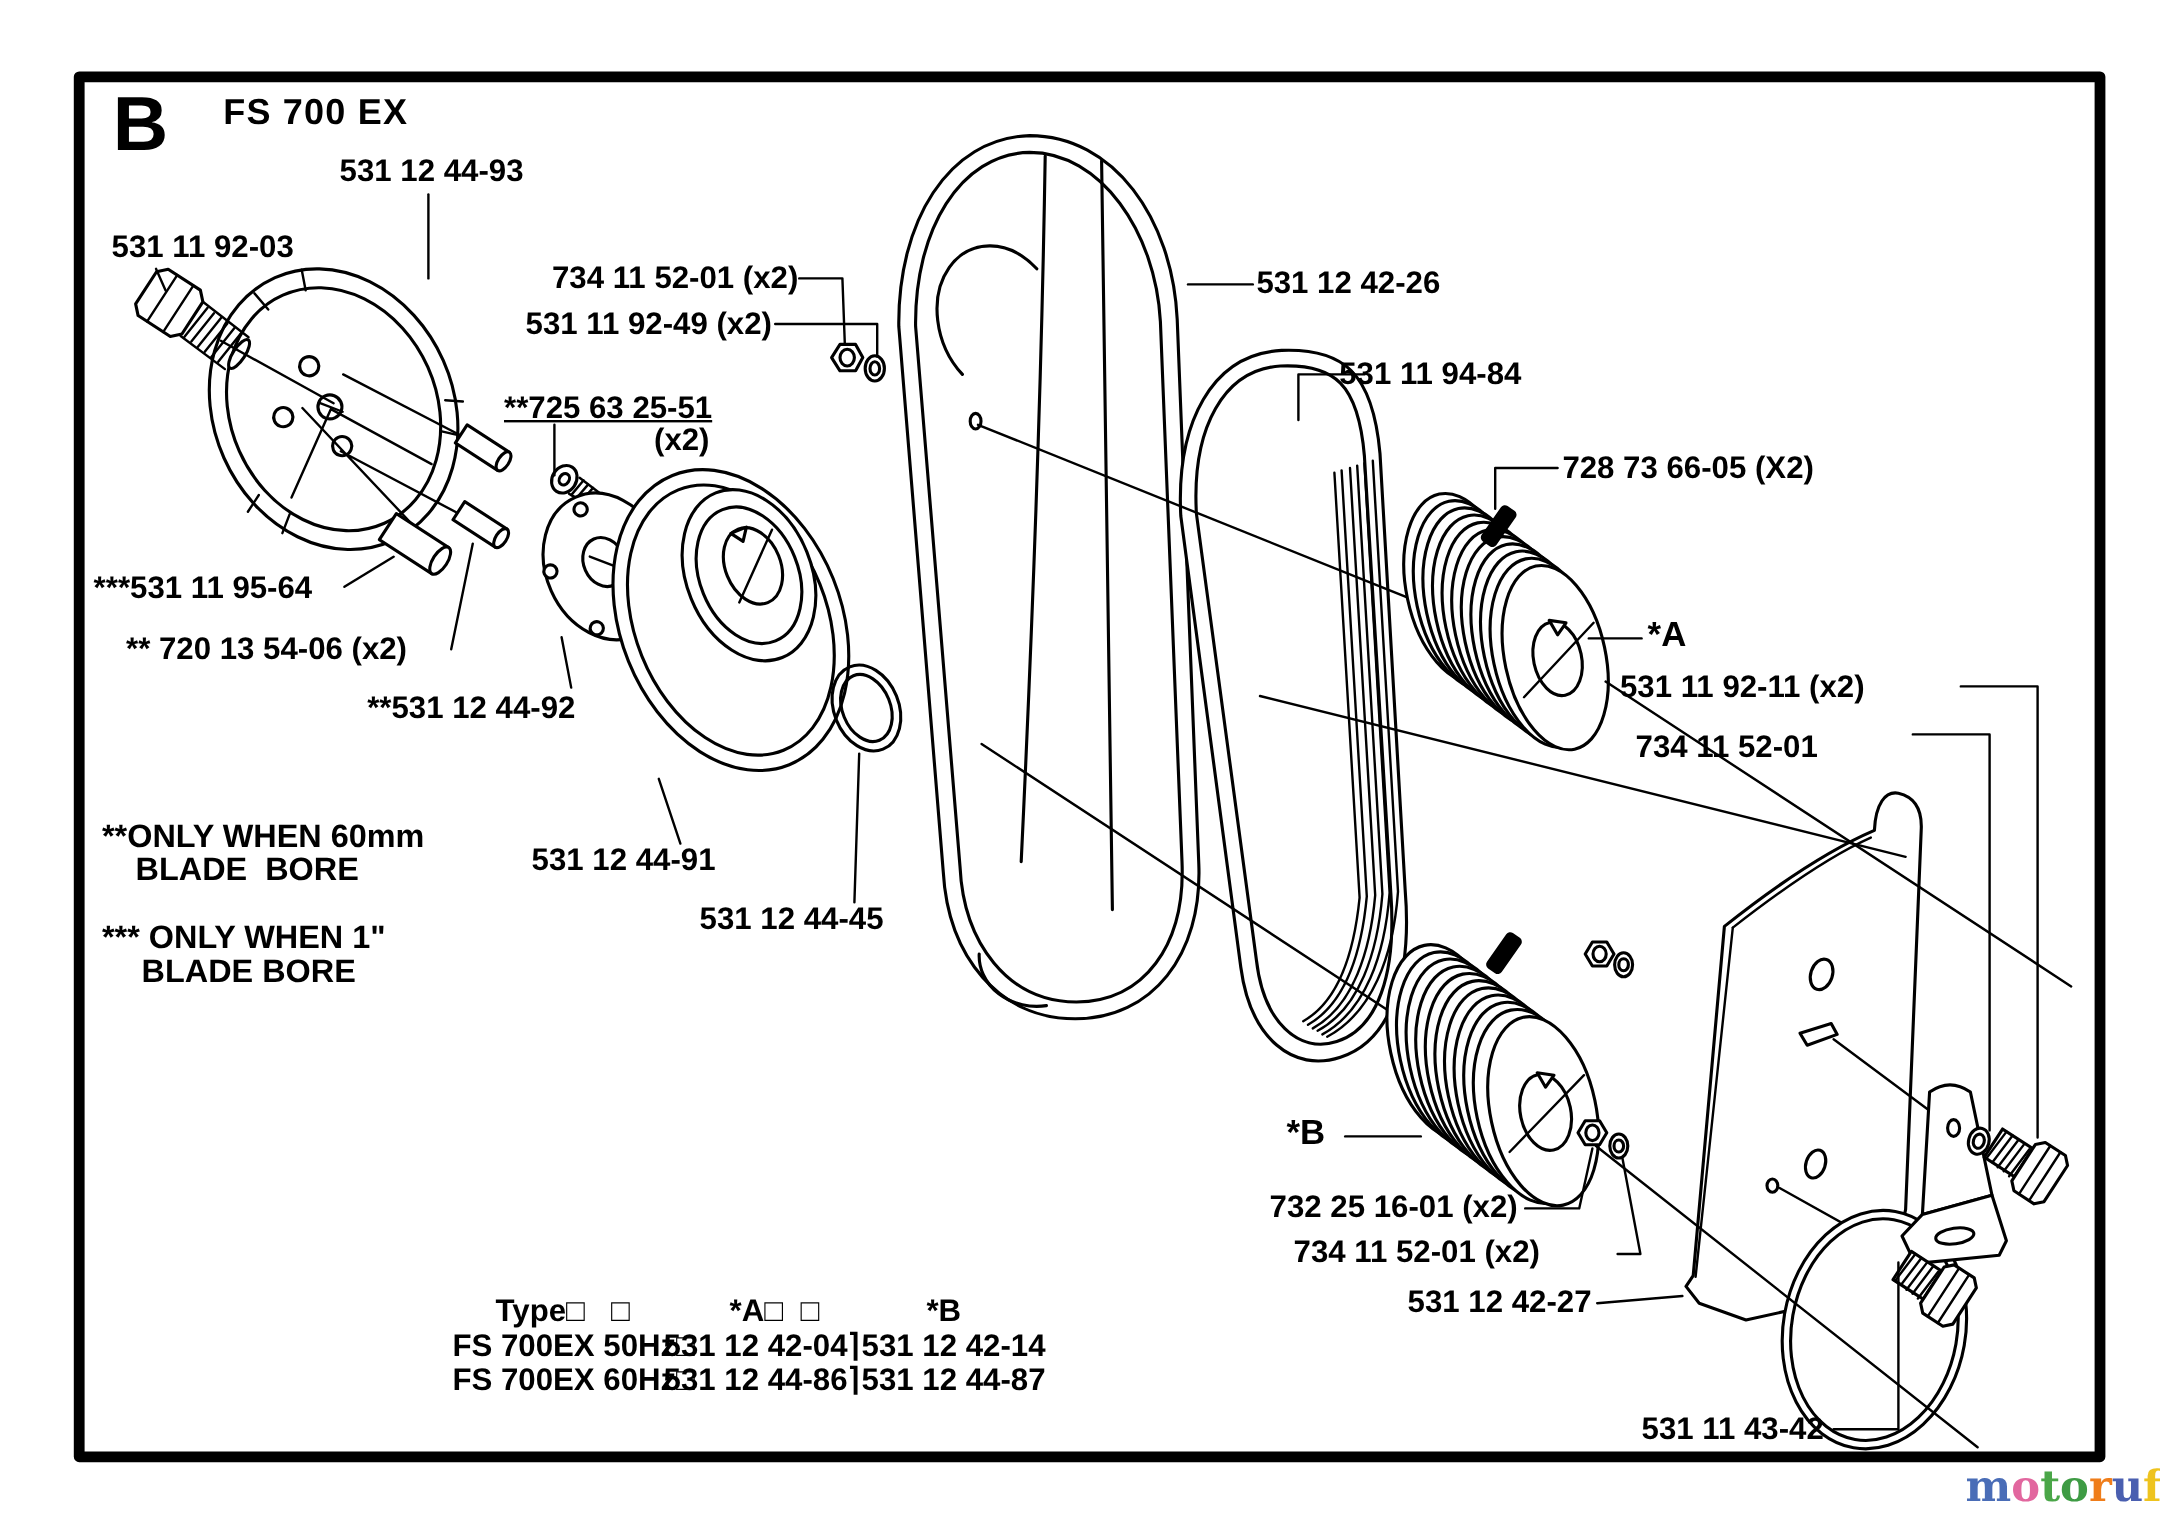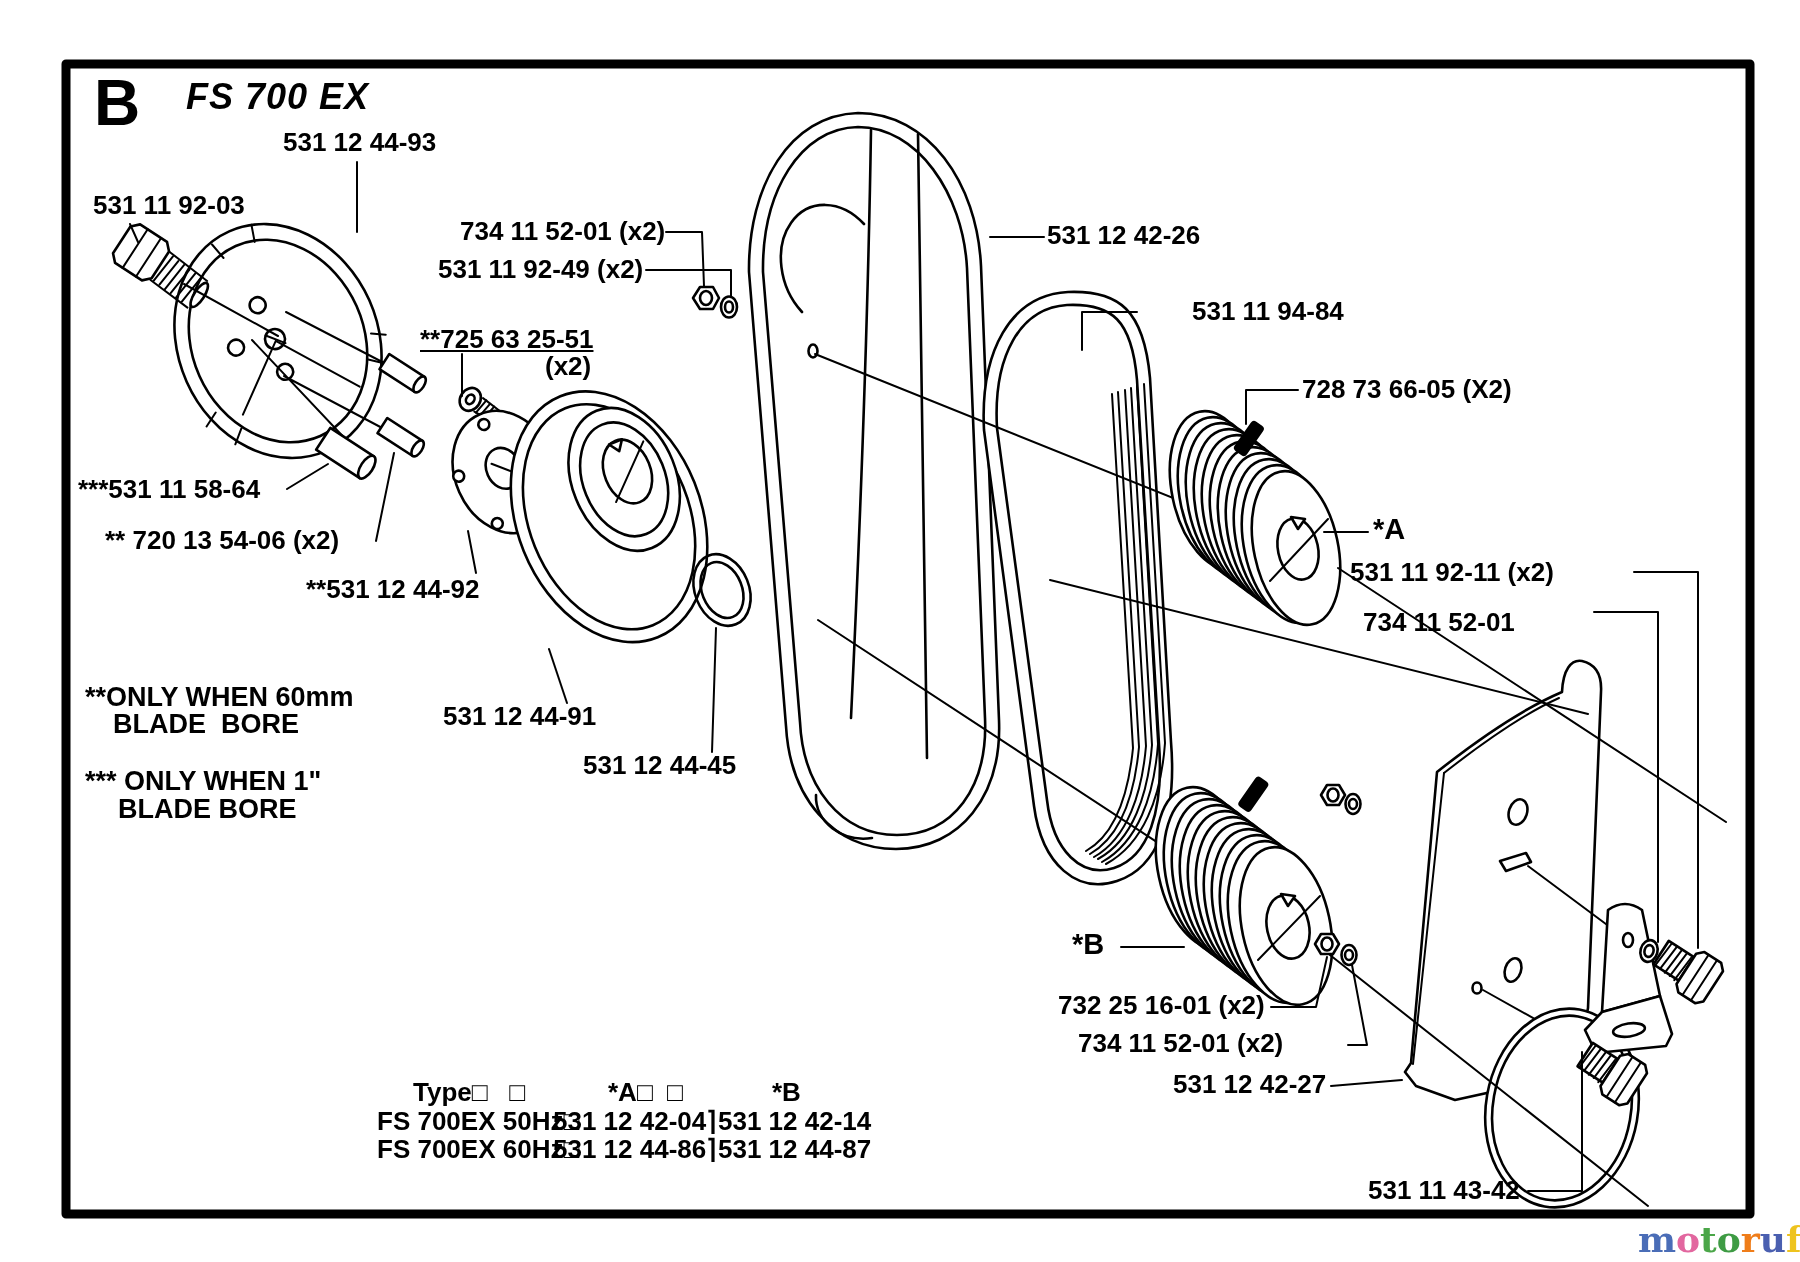--- a/index.html
+++ b/index.html
@@ -2,21 +2,21 @@
 <html><head>
 <meta charset="utf-8">
 <style>
   html,body{margin:0;padding:0;background:#fff;}
   #stage{position:relative;width:1800px;height:1262px;background:#fff;overflow:hidden;
          font-family:"Liberation Sans",sans-serif;}
   #art{position:absolute;left:0;top:0;}
   .lbl{position:absolute;font:700 26px "Liberation Sans",sans-serif;color:#000;
        white-space:pre;line-height:1.05;}
   .lbl.big{font-size:64px;font-weight:700;letter-spacing:2px;}
-  .lbl.title{font-size:36px;letter-spacing:1px;font-style:italic;}
+  .lbl.title{font-size:30px;letter-spacing:1px;}
   .lbl.ref{font-size:29px;}
   .note{position:absolute;font:700 27px "Liberation Sans",sans-serif;white-space:pre;color:#000;}
   .tcell{position:absolute;font:700 26px "Liberation Sans",sans-serif;white-space:pre;color:#000;}
   #watermark{position:absolute;left:1638px;top:1218px;
              font:700 36px "DejaVu Serif",serif;white-space:nowrap;}
 </style>
 </head>
 <body>
 
 <div id="stage">
@@ -255,26 +255,26 @@
 <div class="lbl big" style="left:94px;top:70px;">B</div>
 <div class="lbl title" style="left:186px;top:78px;">FS 700 EX</div>
 
 <div class="lbl" style="left:283px;top:129px;">531 12 44-93</div>
 <div class="lbl" style="left:93px;top:192px;">531 11 92-03</div>
 <div class="lbl" style="left:460px;top:218px;">734 11 52-01 (x2)</div>
 <div class="lbl" style="left:438px;top:256px;">531 11 92-49 (x2)</div>
 <div class="lbl" style="left:420px;top:326px;text-decoration:underline;">**725 63 25-51</div>
 <div class="lbl" style="left:545px;top:353px;">(x2)</div>
 <div class="lbl" style="left:1047px;top:222px;text-align:center;">531 12 42-26</div>
-<div class="lbl" style="left:1192px;top:298px;">531 11 94-84</div>
+<div class="lbl" style="left:1116px;top:298px;">531 11 94-84</div>
 <div class="lbl" style="left:1302px;top:376px;">728 73 66-05 (X2)</div>
 <div class="lbl ref" style="left:1373px;top:514px;">*A</div>
 <div class="lbl" style="left:1350px;top:559px;">531 11 92-11 (x2)</div>
 <div class="lbl" style="left:1363px;top:597px;margin-top:12px;">734 11 52-01</div>
-<div class="lbl" style="left:78px;top:476px;">***531 11 58-64</div>
+<div class="lbl" style="left:78px;top:476px;">***531 11 95-64</div>
 <div class="lbl" style="left:105px;top:527px;">** 720 13 54-06 (x2)</div>
 <div class="lbl" style="left:306px;top:576px;">**531 12 44-92</div>
 <div class="lbl" style="left:443px;top:703px;">531 12 44-91</div>
 <div class="lbl" style="left:583px;top:752px;">531 12 44-45</div>
 <div class="lbl ref" style="left:1072px;top:929px;">*B</div>
 <div class="lbl" style="left:1058px;top:992px;">732 25 16-01 (x2)</div>
 <div class="lbl" style="left:1078px;top:1030px;">734 11 52-01 (x2)</div>
 <div class="lbl" style="left:1173px;top:1071px;">531 12 42-27</div>
 <div class="lbl" style="left:1368px;top:1177px;">531 11 43-42</div>
 

